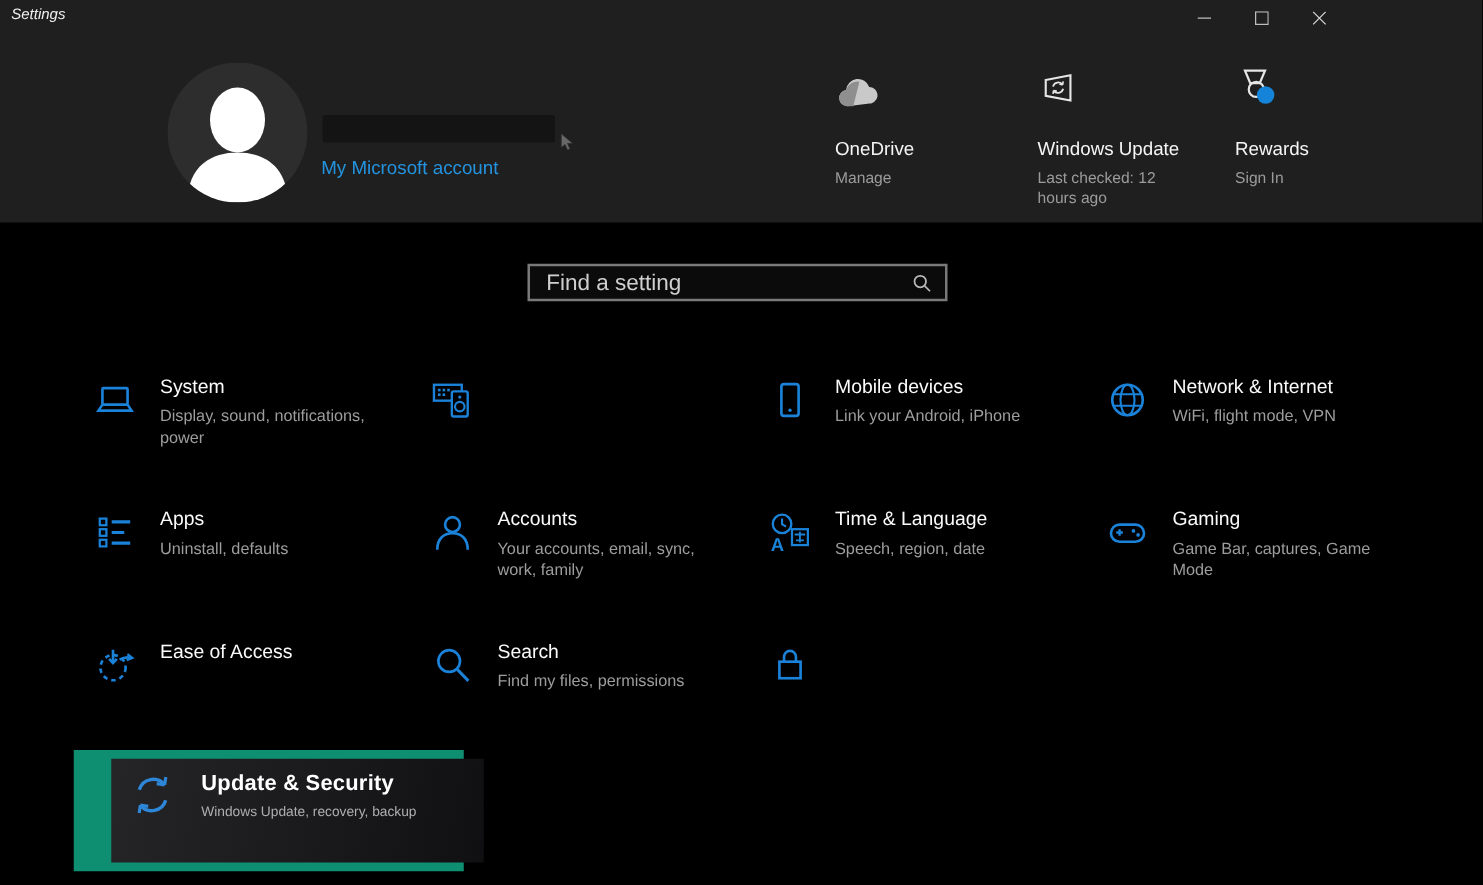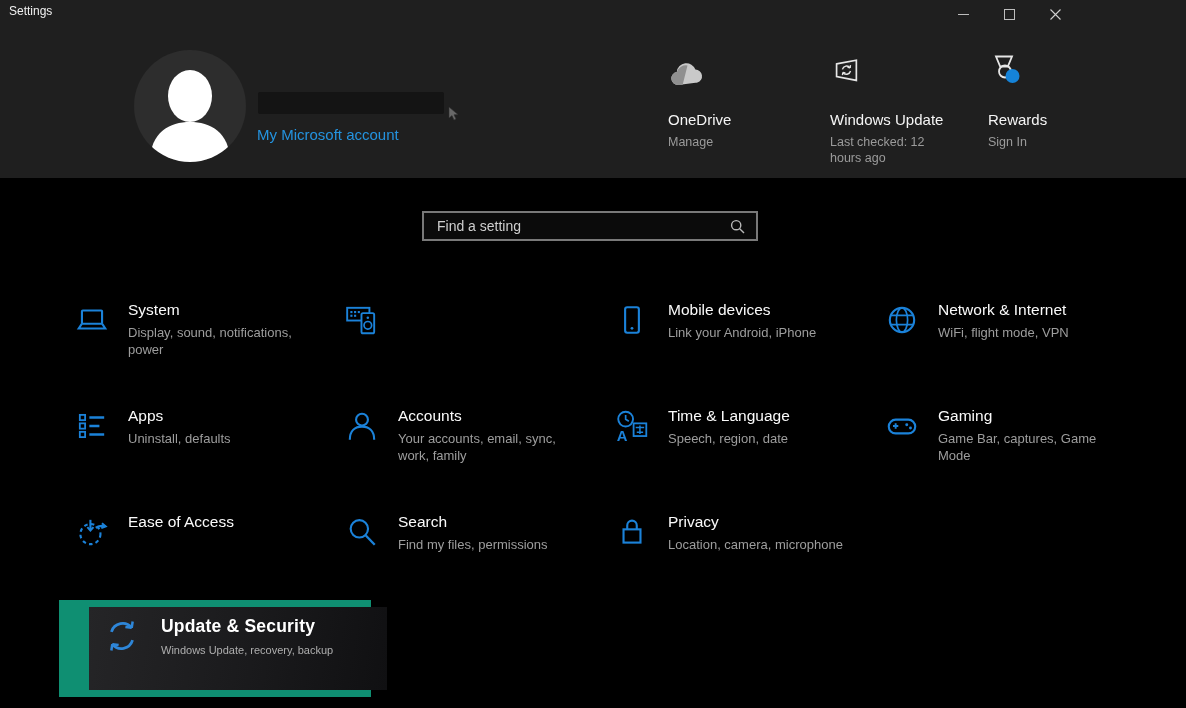--- a/index.html
+++ b/index.html
@@ -6,21 +6,21 @@
   html,body { width:1186px; height:708px; }
   body {
     font-family:"Liberation Sans","DejaVu Sans",sans-serif;
     background:#000; color:#fff; overflow:hidden; position:relative;
   }
   .stage { position:absolute; inset:0; width:1186px; height:708px; background:#000; }
 
   
   .header { position:absolute; left:0; top:0; width:1186px; height:178px; background:#1f1f1f; }
 
-  .titlebar { position:absolute; left:0; top:0; width:1078px; height:28px; }
+  .titlebar { position:absolute; left:0; top:0; width:1078px; height:28px;font-style:italic; }
   .titlebar-title { position:absolute; left:9px; top:4px; font-size:12px; color:#f0f0f0; }
   .win-controls { position:absolute; right:0; top:0; height:28px; display:flex; }
   .win-btn { width:46px; height:28px; display:flex; align-items:center; justify-content:center; }
   .win-btn svg { display:block; }
 
   .avatar-wrap { position:absolute; left:134px; top:50px; width:112px; height:112px; }
 
   .redacted-name { position:absolute; left:258px; top:92px; width:186px; height:22px; background:#141414; border-radius:2px; }
   .ms-account-link { position:absolute; left:257px; top:126px; font-size:15px; color:#2493df; cursor:pointer; }
 
@@ -35,21 +35,21 @@
   #quick-rewards { left:988px; }
 
   
   .search-box {
     position:absolute; left:422px; top:211px; width:336px; height:30px;
     border:2px solid #797979; background:#0b0b0b;
     display:flex; align-items:center;
   }
   .search-box input {
     flex:1; background:transparent; border:none; outline:none;
-    color:#d8d8d8; font-size:14px; padding:0 10px 0 13px;
+    color:#d8d8d8; font-size:18px; padding:0 10px 0 13px;
     font-family:"Liberation Sans","DejaVu Sans",sans-serif;
   }
   .search-box input::placeholder { color:#cfcfcf; opacity:1; }
   .search-glyph { width:26px; display:flex; align-items:center; }
 
   
   .grid {
     position:absolute; left:60px; top:300px;
     display:grid; grid-template-columns:repeat(4,270px); grid-auto-rows:106px;
   }
@@ -320,24 +320,20 @@
         </div>
     </div>
 
     <div class="tile">
       <span class="tile-icon">
         <svg width="36" height="36" viewBox="0 0 34 34">
             <rect x="9" y="14.5" width="16" height="12.5" fill="none" stroke="#1b82d9" stroke-width="2"></rect>
             <path d="M12.5 14.5 V10.8 a4.5 4.5 0 0 1 9 0 V14.5" fill="none" stroke="#1b82d9" stroke-width="2"></path>
           </svg>
       </span>
-      <div>
-          <div class="tile-title">Privacy</div>
-      <div class="tile-sub">Location, camera, microphone</div>
-        </div>
     </div>
   </div>
 
   <div class="highlight-box">
     <div class="highlight-inner tile">
       <span class="tile-icon">
         <svg width="38" height="38" viewBox="0 0 36 36">
           <path d="M8 14 A11 11 0 0 1 27.2 10.3" fill="none" stroke="#2e86d8" stroke-width="2.6"></path>
           <path d="M27.2 10.3 l0.9-6 M27.2 10.3 l-6-0.9" fill="none" stroke="#2e86d8" stroke-width="2.4"></path>
           <path d="M28 22 A11 11 0 0 1 8.8 25.7" fill="none" stroke="#2e86d8" stroke-width="2.6"></path>

